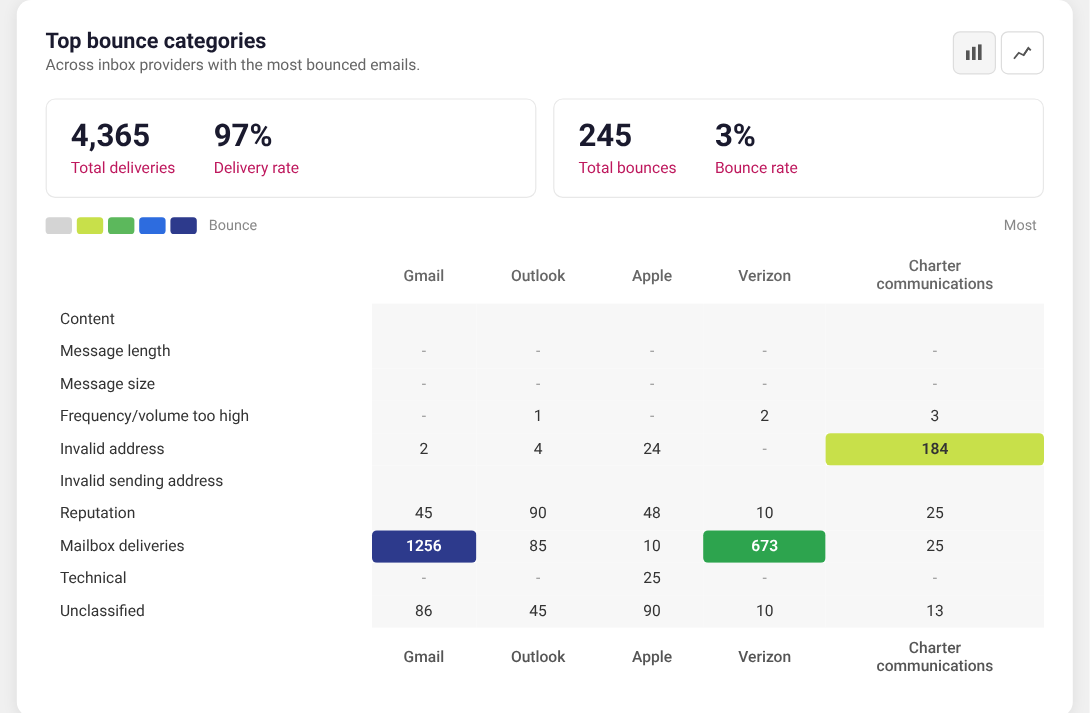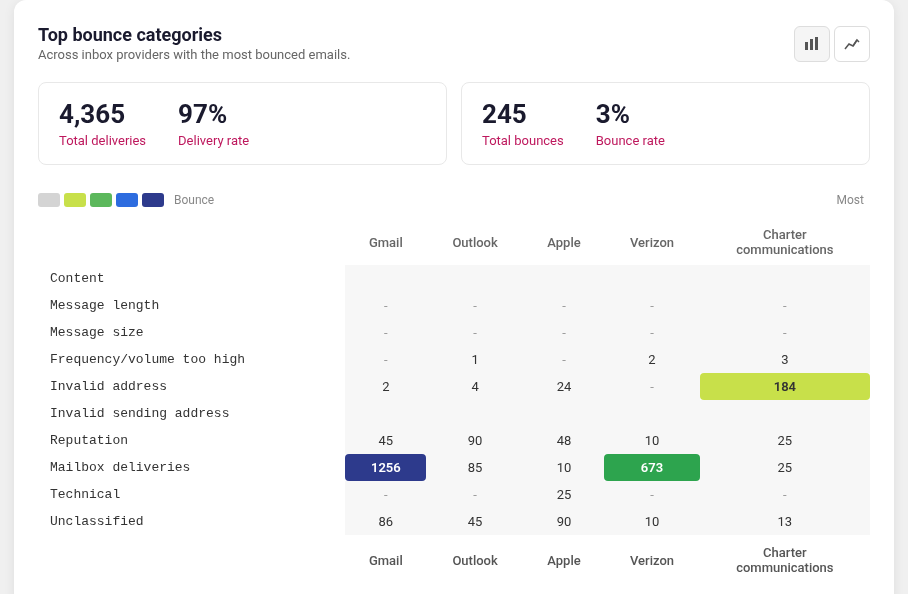--- a/index.html
+++ b/index.html
@@ -50,21 +50,21 @@
       justify-content: center;
       color: #555;
       font-size: 16px;
     }
     .icon-btn.active {
       background: #f5f5f5;
     }
     .stats-row {
       display: flex;
       gap: 14px;
-      margin-bottom: 28px;
+      margin-bottom: 16px;
     }
     .stat-box {
       border: 1px solid #e8e8e8;
       border-radius: 8px;
       padding: 16px 20px;
       flex: 1;
       display: flex;
       gap: 32px;
     }
     .stat-item h3 {
@@ -146,21 +146,20 @@
       background: #2da44e !important;
       border-radius: 4px;
       font-weight: 600;
       color: #fff !important;
     }
     tbody tr td {
       background: #f7f7f7;
     }
     tbody tr td:first-child {
       background: transparent;
-      font-family: Liberation Mono, monospace;
     }
     .dash { color: #999; }
     tfoot td {
       padding: 10px 12px;
       text-align: center;
       font-size: 13px;
       color: #555;
       font-weight: 500;
       background: transparent;
     }

